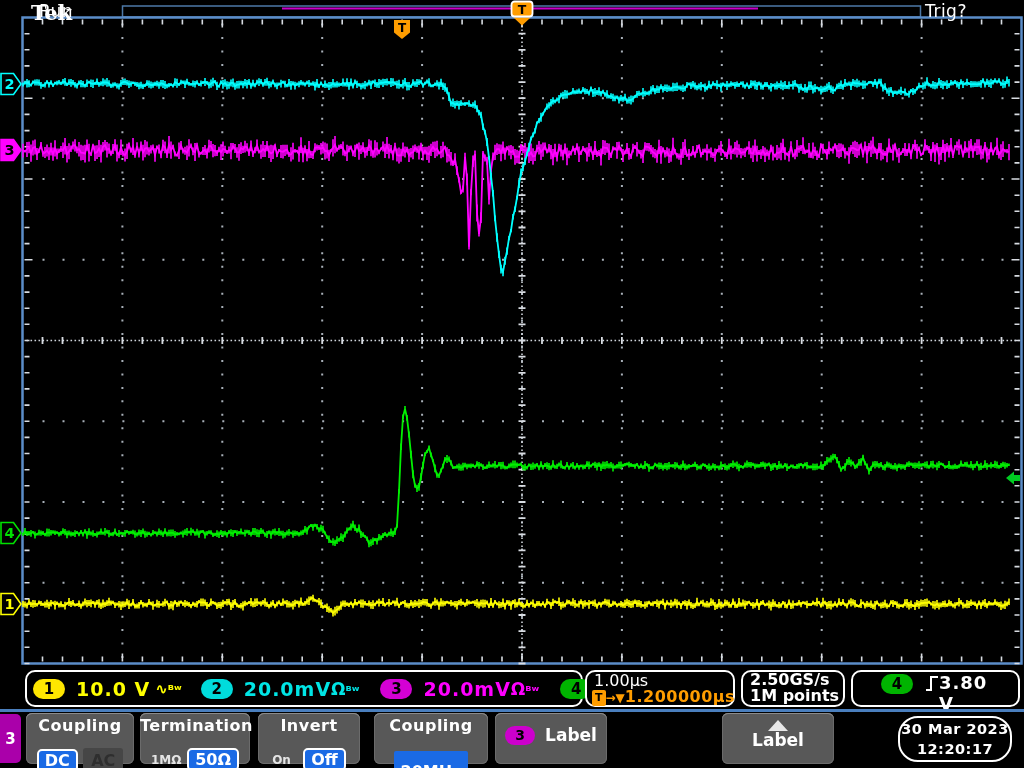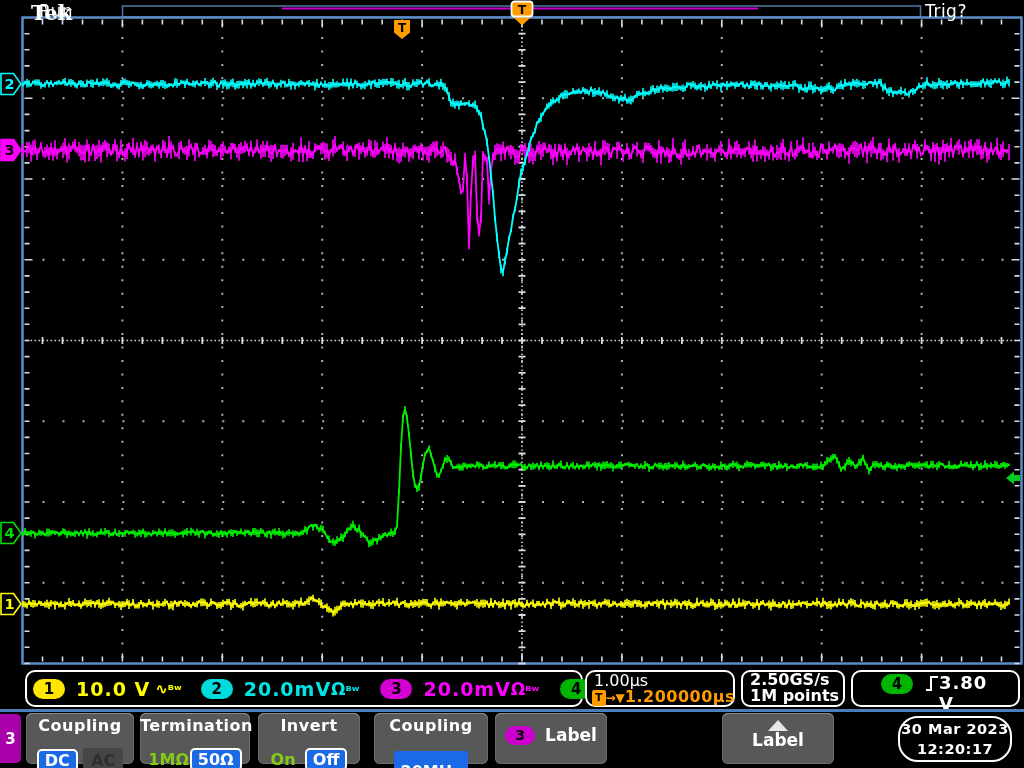--- a/index.html
+++ b/index.html
@@ -21,38 +21,38 @@
   .roval{font-size:19px;letter-spacing:1px;margin-left:11px;white-space:nowrap;}
   .rosuf{font-size:15px;margin-left:5px;}
   .robw{font-size:13px;}
   #tb-box{left:585px;width:146px;display:block;padding-top:0;}
   #tb-scale{font-size:16px;line-height:16px;padding:1px 0 0 7px;color:#fff;font-weight:normal;}
   #tb-delayline{line-height:16px;padding-left:5px;color:#ff9d00;white-space:nowrap;}
   .tchip{display:inline-block;background:#ff9d00;color:#000;font-size:11px;font-weight:bold;
          padding:0 3px;border-radius:2px;vertical-align:1px;}
   #tb-arrow{font-size:12px;font-weight:bold;}
   #tb-delay{font-size:16px;font-weight:bold;letter-spacing:.5px;}
-  #rate-box{left:741px;width:100px;display:block;border-radius:9px;}
+  #rate-box{left:741px;width:100px;display:block;}
   #rate-box div{font-size:16px;line-height:16px;padding-left:7px;font-weight:bold;}
   #trig-box{left:851px;width:165px;align-items:flex-start;}
   #trig-box .choval{margin-left:28px;margin-top:2px;}
   #trig-slope{margin-left:12px;margin-top:2px;}
   #trig-level{margin-left:auto;margin-right:9px;font-size:18px;letter-spacing:1px;}
   
   #menu-sep{left:0;top:709px;width:1024px;height:3px;background:#4a7fbe;}
   #side-tab{left:0;top:714px;width:21px;height:49px;background:#aa00aa;border-radius:0 5px 5px 0;
             display:flex;align-items:center;justify-content:center;font-size:15px;font-weight:bold;color:#fff;}
   .mbtn{position:absolute;top:713px;height:51px;background:#585858;border-radius:6px;
         box-shadow:inset 0 1px 0 #8b8b8b, inset 0 0 0 1px #6b6b6b;text-align:center;}
   .mtitle{font-size:16px;font-weight:bold;color:#fff;margin-top:3px;letter-spacing:.5px;}
   .mrow{display:flex;justify-content:space-around;align-items:center;margin-top:13px;padding:0 8px;}
   .chip-sel{background:#1a6ae5;border:2px solid #fff;border-radius:5px;padding:0 6px;
             font-size:16px;font-weight:bold;color:#fff;}
   .chip-dim{background:#464646;border-radius:3px;padding:3px 8px;font-size:16px;font-weight:bold;color:#2e2e2e;}
-  .chip-plain{font-size:16px;font-weight:bold;color:#84cc16;}
+  .chip-plain{font-size:12px;font-weight:bold;color:#e5e5e5;}
   .chip-flat{background:#1a6ae5;border-radius:2px;padding:11px 7px;font-size:16px;font-weight:bold;color:#fff;
              display:inline-block;margin-top:16px;}
   #btn-label .mrow{margin-top:12px;justify-content:center;}
   .lbloval{display:inline-flex;justify-content:center;align-items:center;width:30px;height:19px;
            border-radius:10px;background:#cc00cc;color:#000;font-size:14px;font-weight:bold;}
   #lbl-text{margin-left:10px;font-size:17px;font-weight:bold;color:#fff;}
   #more-tri{width:0;height:0;border-left:10px solid transparent;border-right:10px solid transparent;
             border-bottom:11px solid #e8e8e8;margin:7px auto 0;}
   #more-text{font-size:17px;font-weight:bold;color:#fff;margin-top:-1px;}
   #date-box{left:898px;top:716px;width:110px;height:42px;background:#000;border:2px solid #fff;border-radius:20px;

